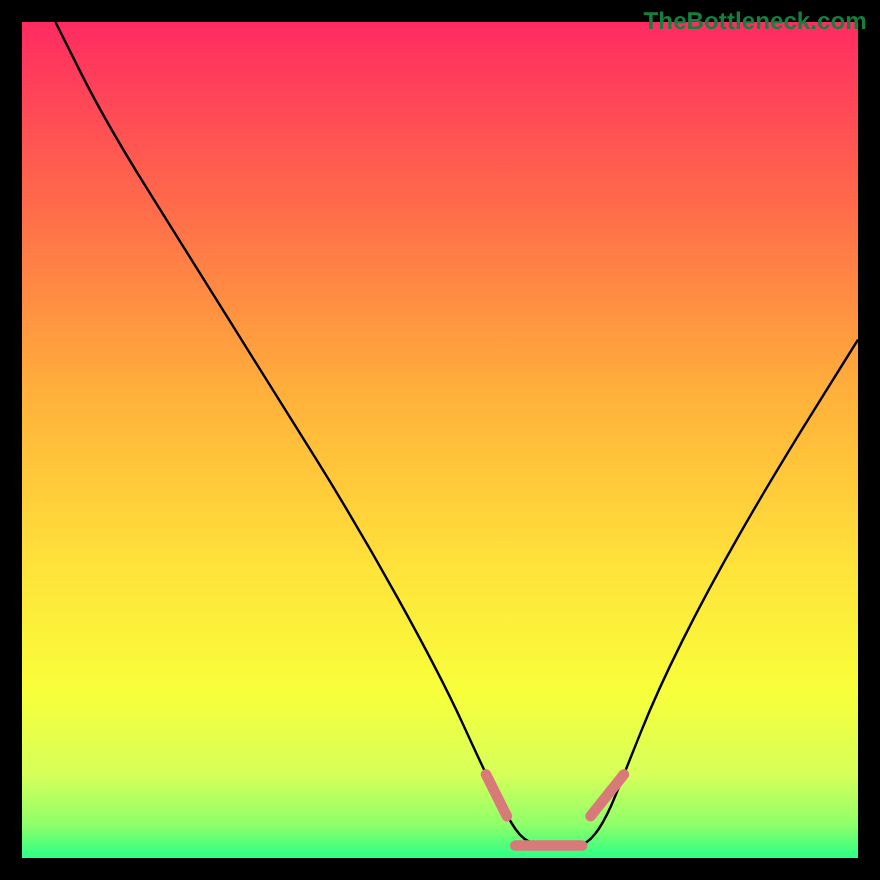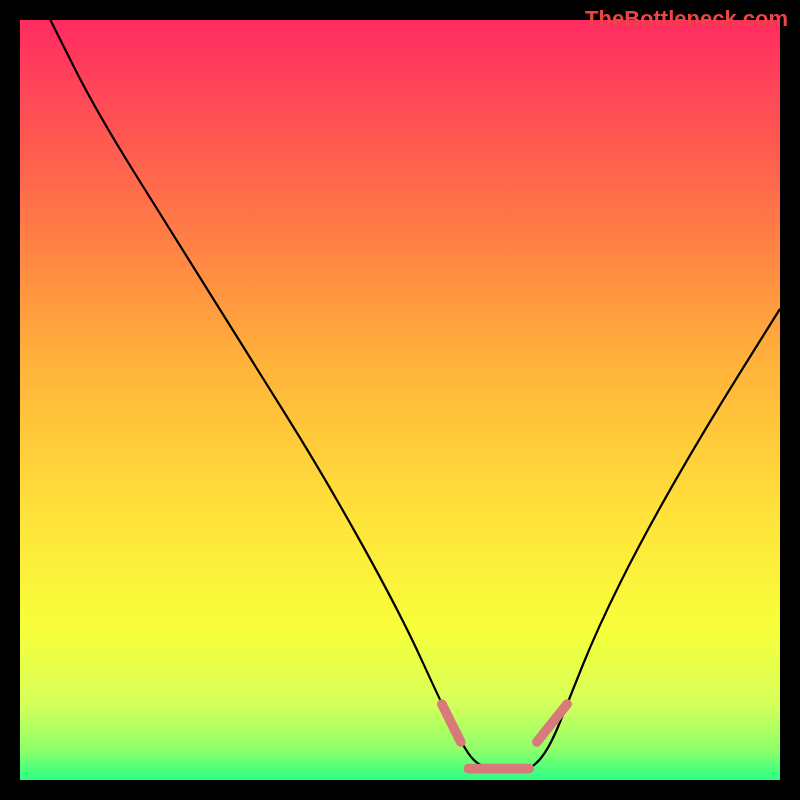--- a/index.html
+++ b/index.html
@@ -14,21 +14,21 @@
     position: relative;
     overflow: hidden;
   }
   .watermark {
     position: absolute;
     top: 6px;
     right: 12px;
     font-family: Arial, sans-serif;
     font-size: 22px;
     font-weight: bold;
-    color: #ef4444;
+    color: #15803d;
     z-index: 10;
   }
   .plot-area {
     position: absolute;
     left: 20px;
     top: 20px;
     width: 760px;
     height: 760px;
   }
   .gradient-bg {

